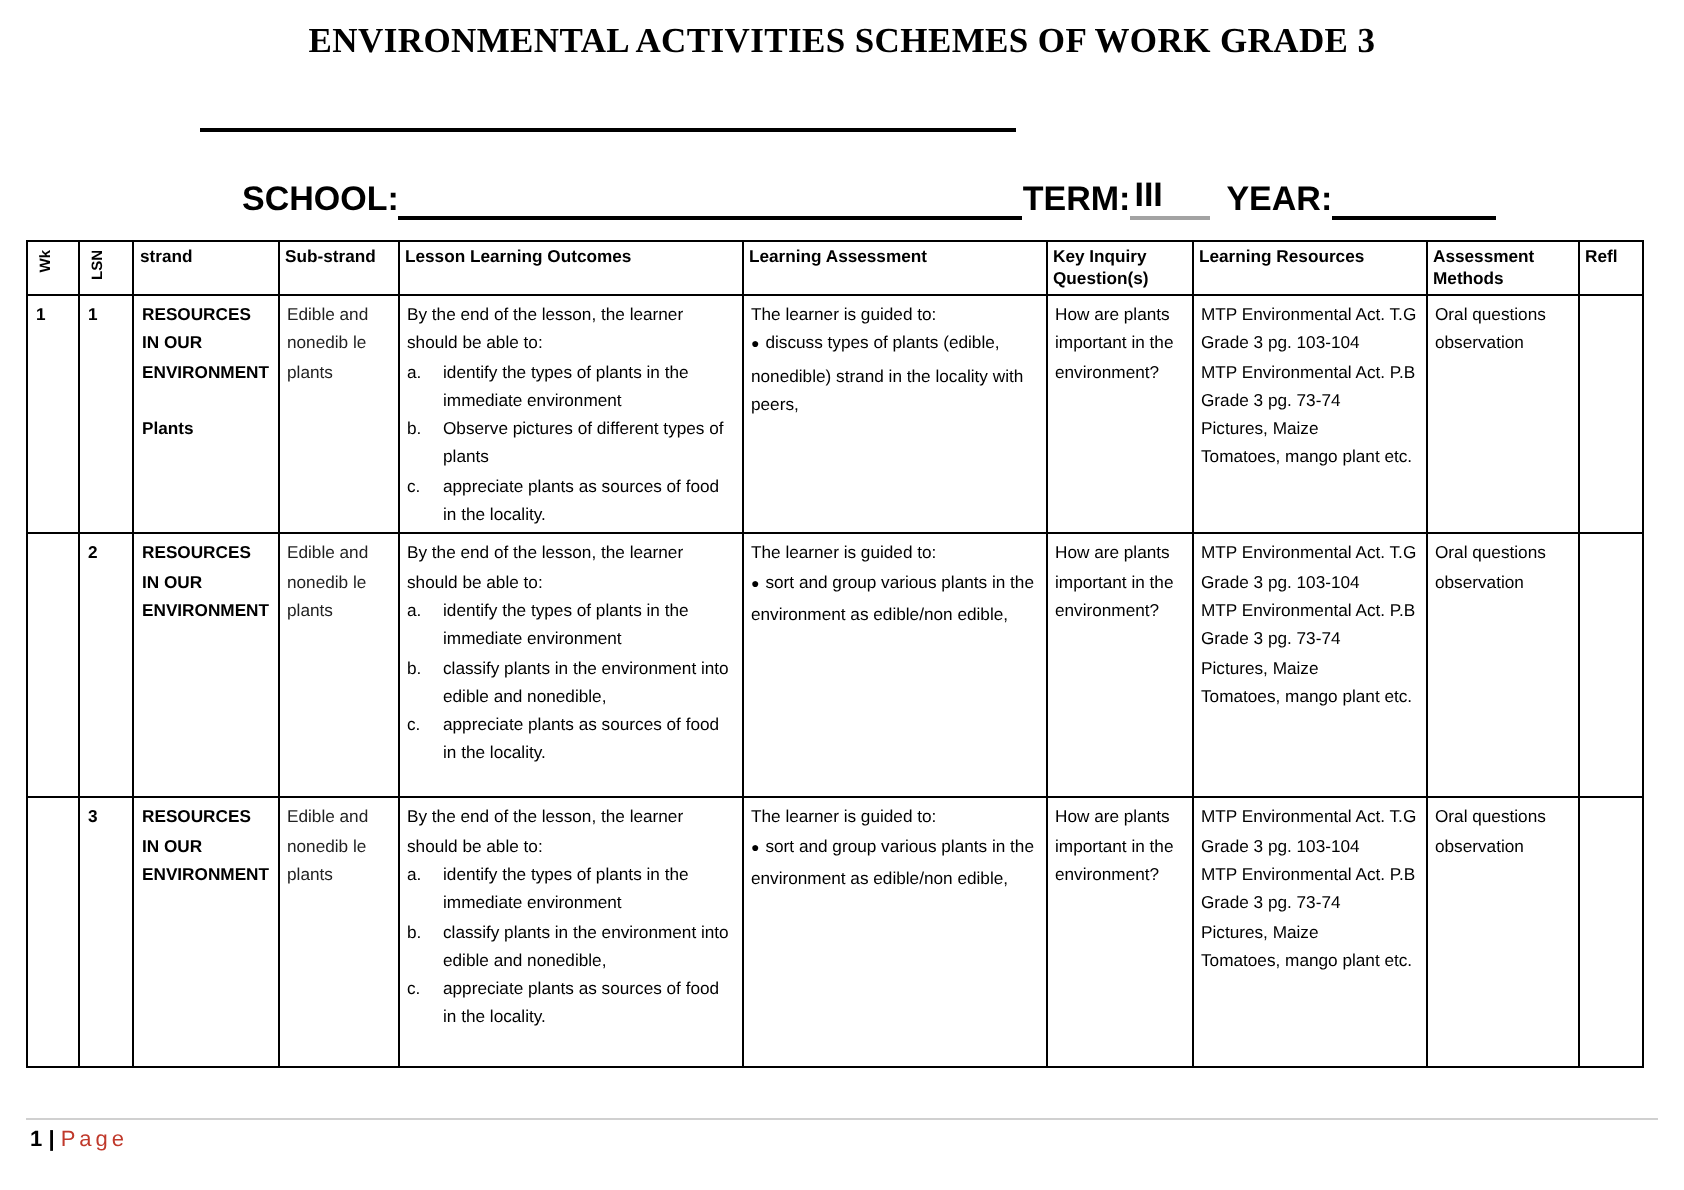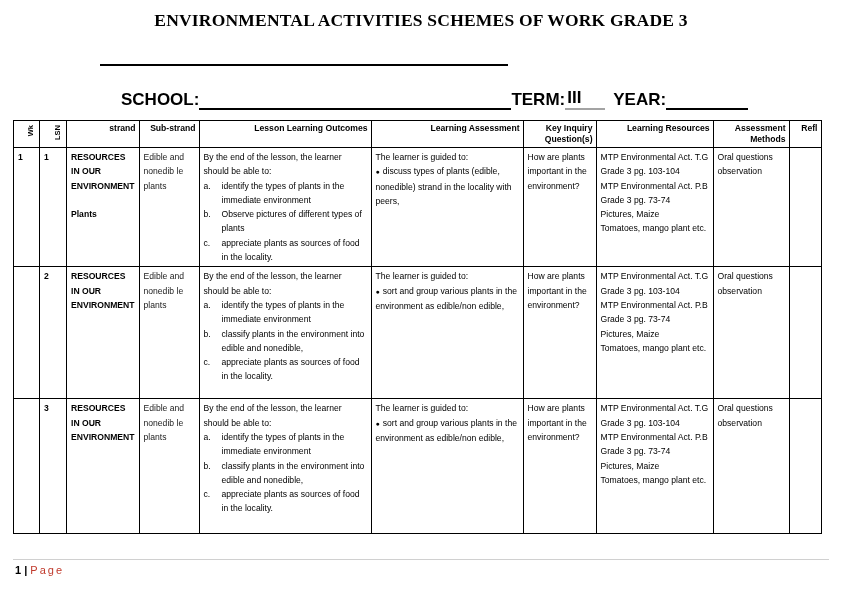--- a/index.html
+++ b/index.html
@@ -3,21 +3,21 @@
 <meta charset="utf-8">
 <style>
   html, body { margin:0; padding:0; background:#ffffff; }
   body { width:842px; height:595px; position:relative; overflow:hidden; font-family:"Liberation Sans", sans-serif; color:#000; }
   .title { position:absolute; left:0; width:842px; top:10px; text-align:center; font-weight:bold; font-size:17.5px; letter-spacing:0.2px;font-family:Liberation Serif, serif; }
   .line-row { position:absolute; font-weight:bold; font-size:17px; display:flex; align-items:flex-end; }
   .blank { display:inline-block; border-bottom:2px solid #000; height:16px; }
   .term-val { display:inline-block; border-bottom:2px solid #a3a3a3; padding:0 2px; min-width:36px; }
   table.sow { position:absolute; left:13px; top:120px; border-collapse:collapse; table-layout:fixed; font-family:"Liberation Sans Narrow","Liberation Sans", sans-serif; }
   table.sow td, table.sow th { border:1px solid #000; vertical-align:top; padding:2px 4px; font-size:8.6px; line-height:14.3px; }
-  table.sow th { font-weight:bold; text-align:right; line-height:11px; padding:2px 3px; vertical-align:top; }
+  table.sow th { font-weight:bold; text-align:left; line-height:11px; padding:2px 3px; vertical-align:top; }
   .rot { writing-mode:vertical-rl; transform:rotate(180deg); font-size:7.5px; font-weight:bold; display:inline-block; margin-top:2px; }
   .strand { font-weight:bold; }
   .strand-sub { font-weight:bold; margin-top:14px; }
   .sub { color:#222; }
   ol.out { margin:0; padding:0; list-style:none; }
   ol.out li { display:flex; }
   ol.out li .mk { width:18px; flex:none; }
   .bullet::before { content:"\25CF"; font-size:7px; margin-right:3px; }
   .res-line { display:block; }
   .footer-rule { position:absolute; left:13px; top:559px; width:816px; border-top:1px solid #d0d0d0; }

